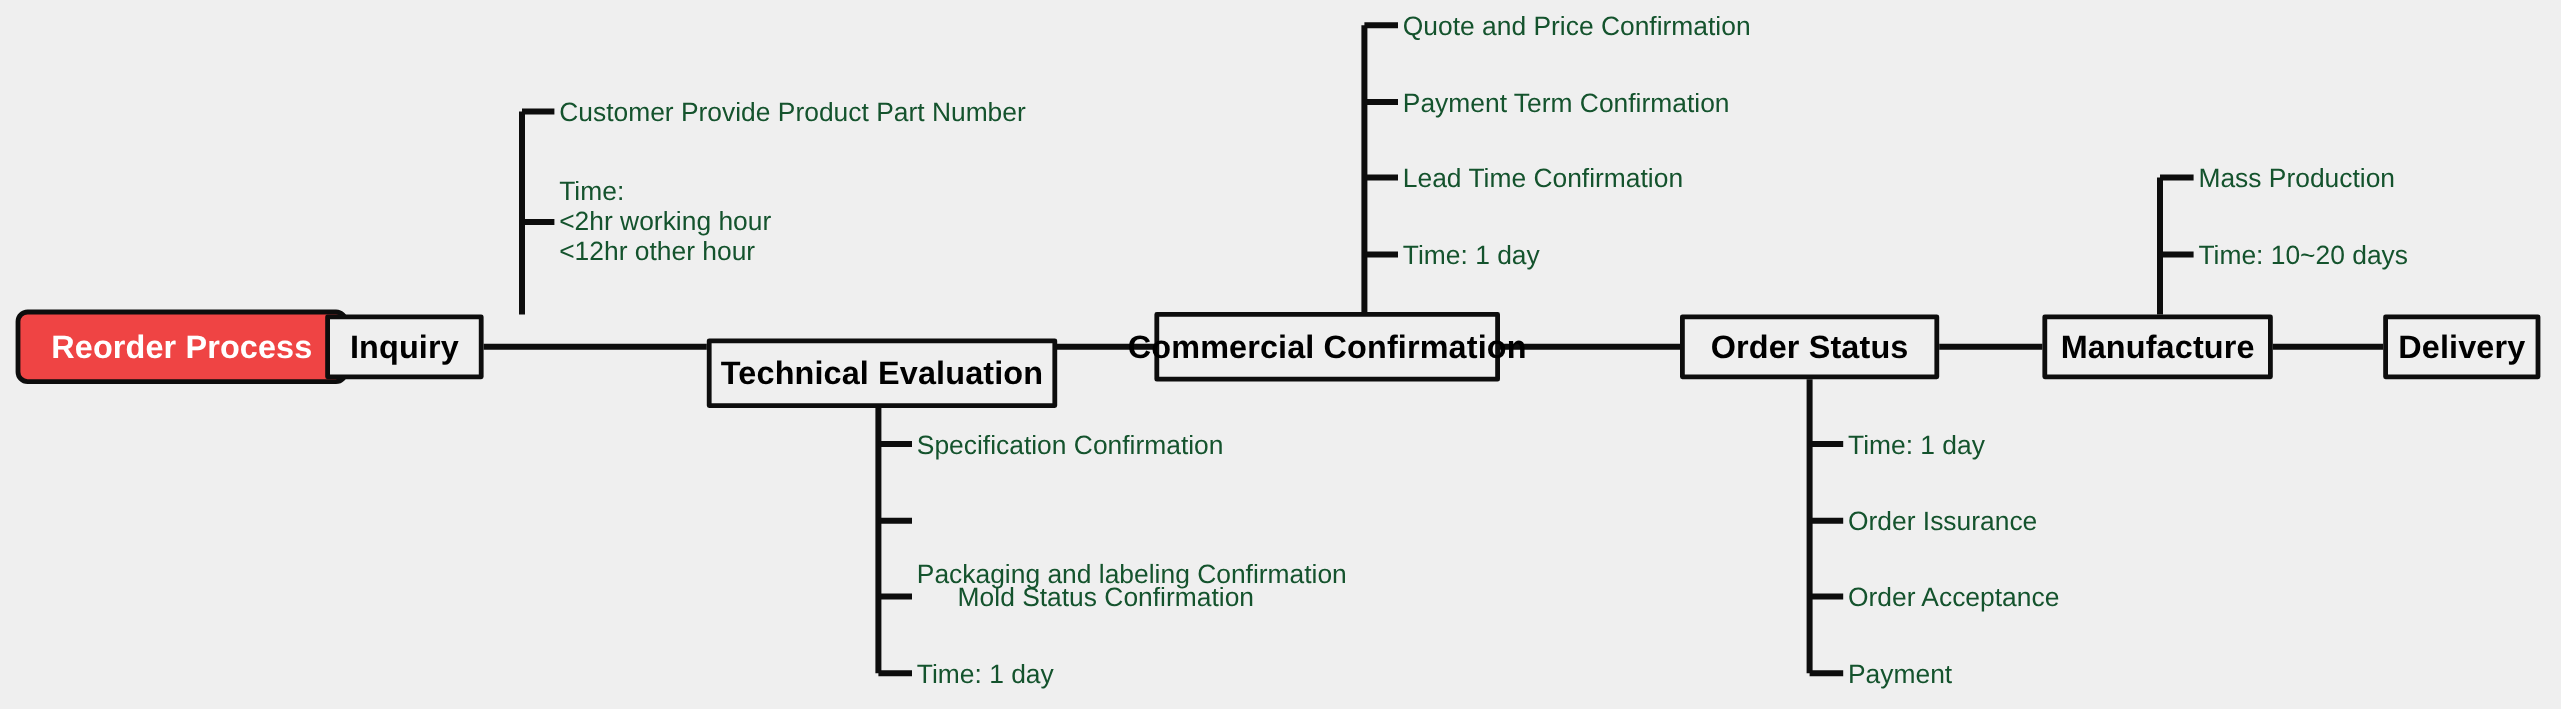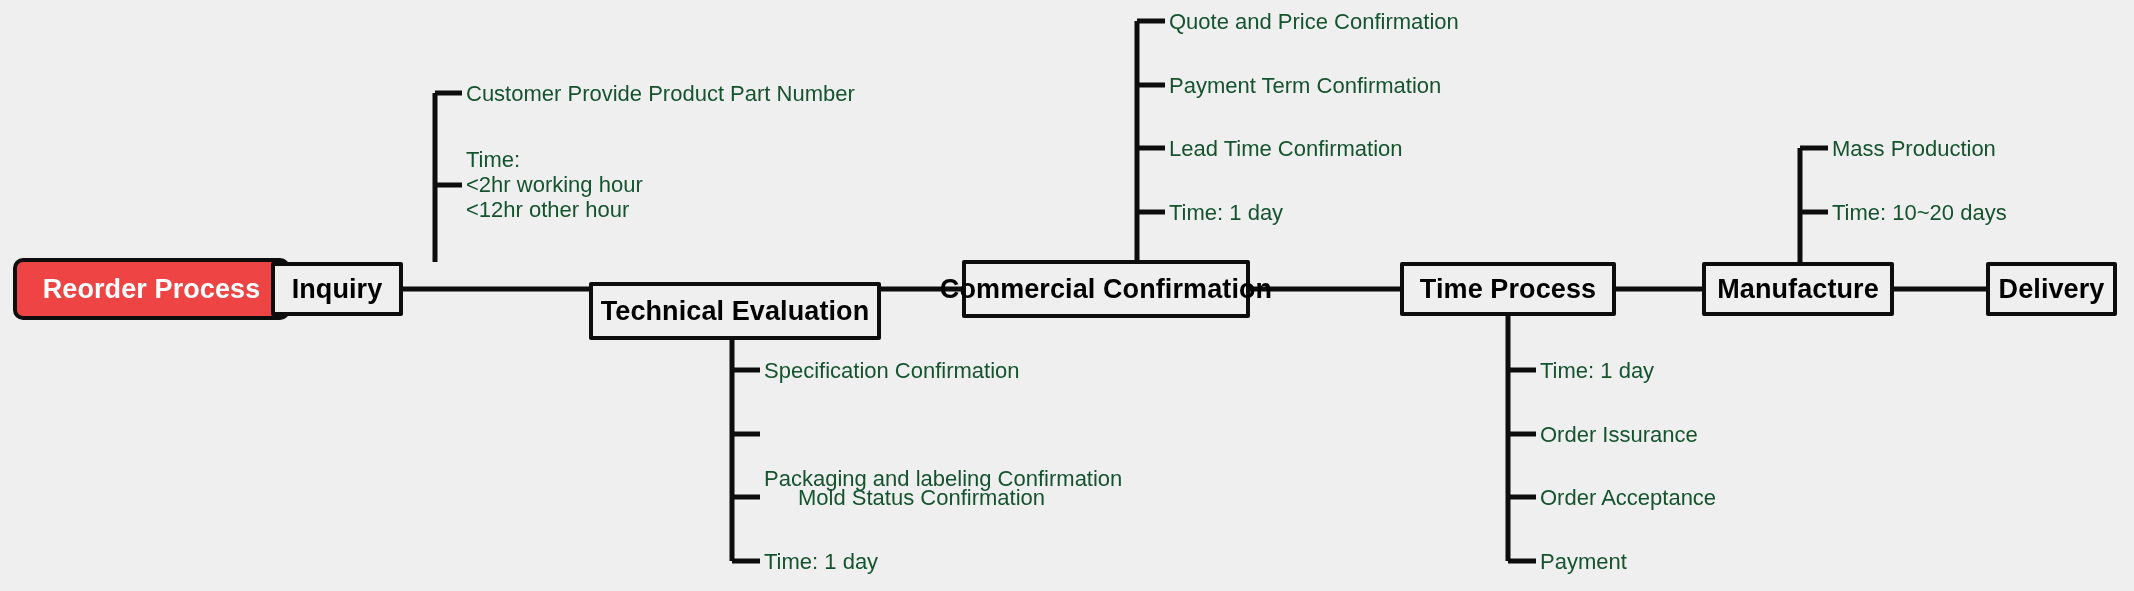--- a/index.html
+++ b/index.html
@@ -103,21 +103,21 @@
       <div class="node" style="left: 271px; top: 262px; width: 132px; height: 54px;">
         <span>Inquiry</span>
       </div>
       <div class="node" style="left: 589px; top: 260px; width: 292px; height: 58px; margin-top: 22px;">
         <span>Technical Evaluation</span>
       </div>
       <div class="node" style="left: 962px; top: 260px; width: 288px; height: 58px;">
         <span>Commercial Confirmation</span>
       </div>
       <div class="node" style="left: 1400px; top: 262px; width: 216px; height: 54px;">
-        <span>Time Process</span>
+        <span>Order Status</span>
       </div>
       <div class="node" style="left: 1702px; top: 262px; width: 192px; height: 54px;">
         <span>Manufacture</span>
       </div>
       <div class="node" style="left: 1986px; top: 262px; width: 131px; height: 54px; justify-content: center;">
         <span>Delivery</span>
       </div>
     </div>
   <div id="label-layer">
       <div class="leaf-label" style="left: 466px; top: 81px;">

